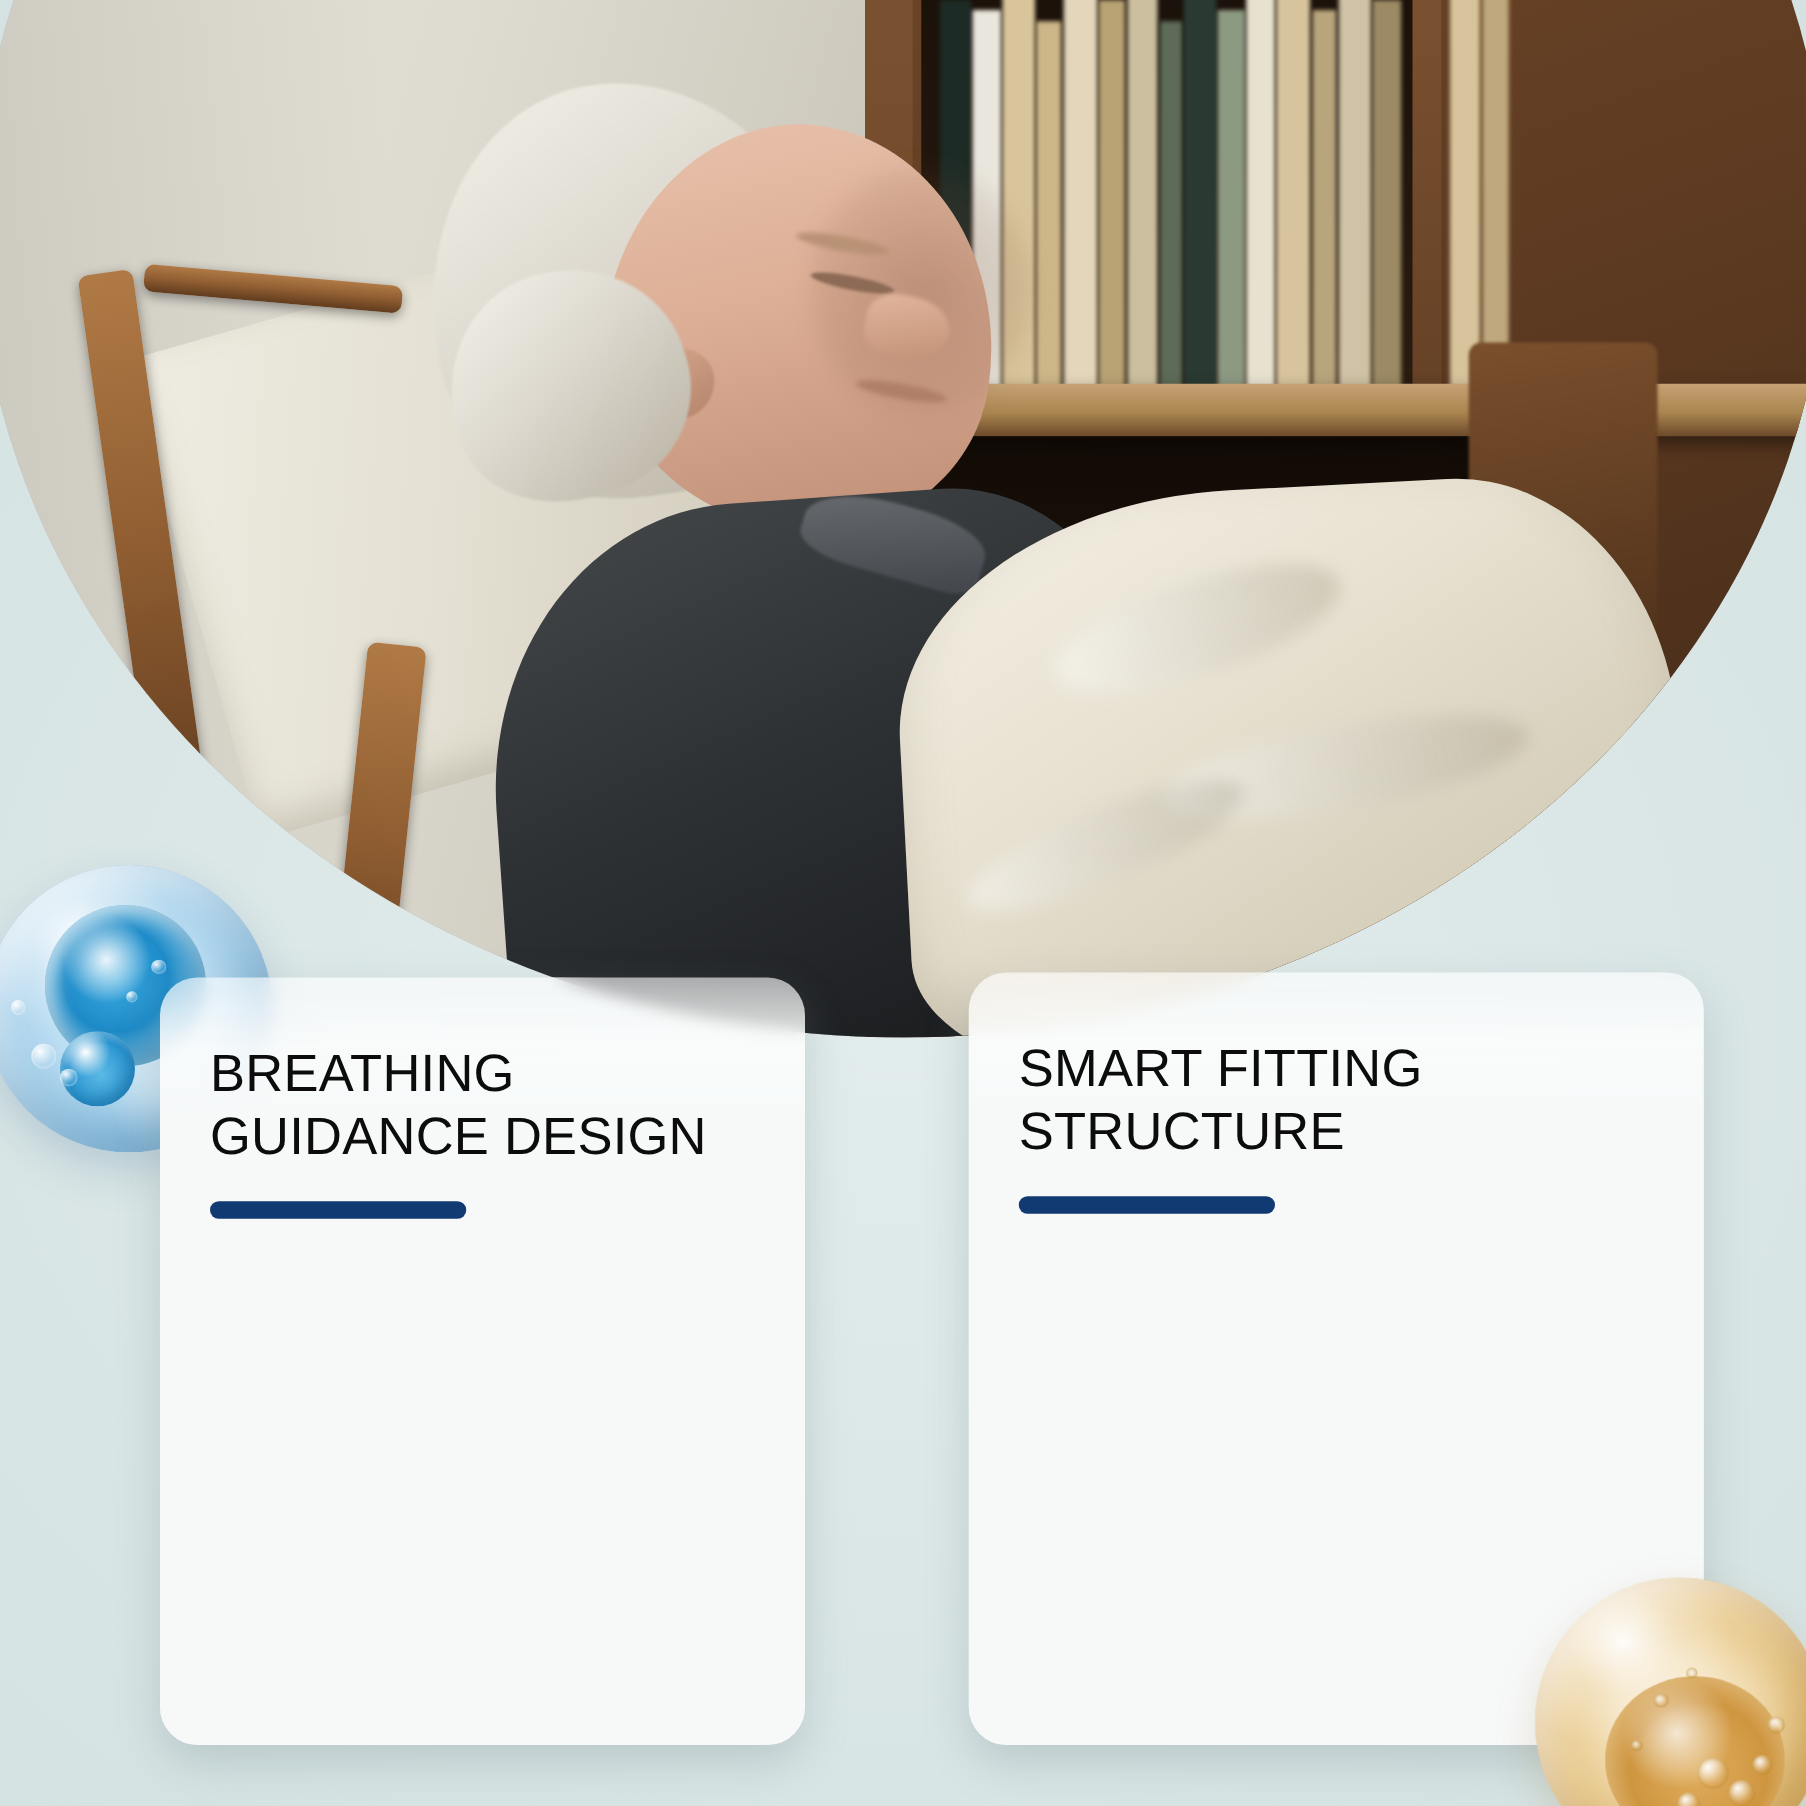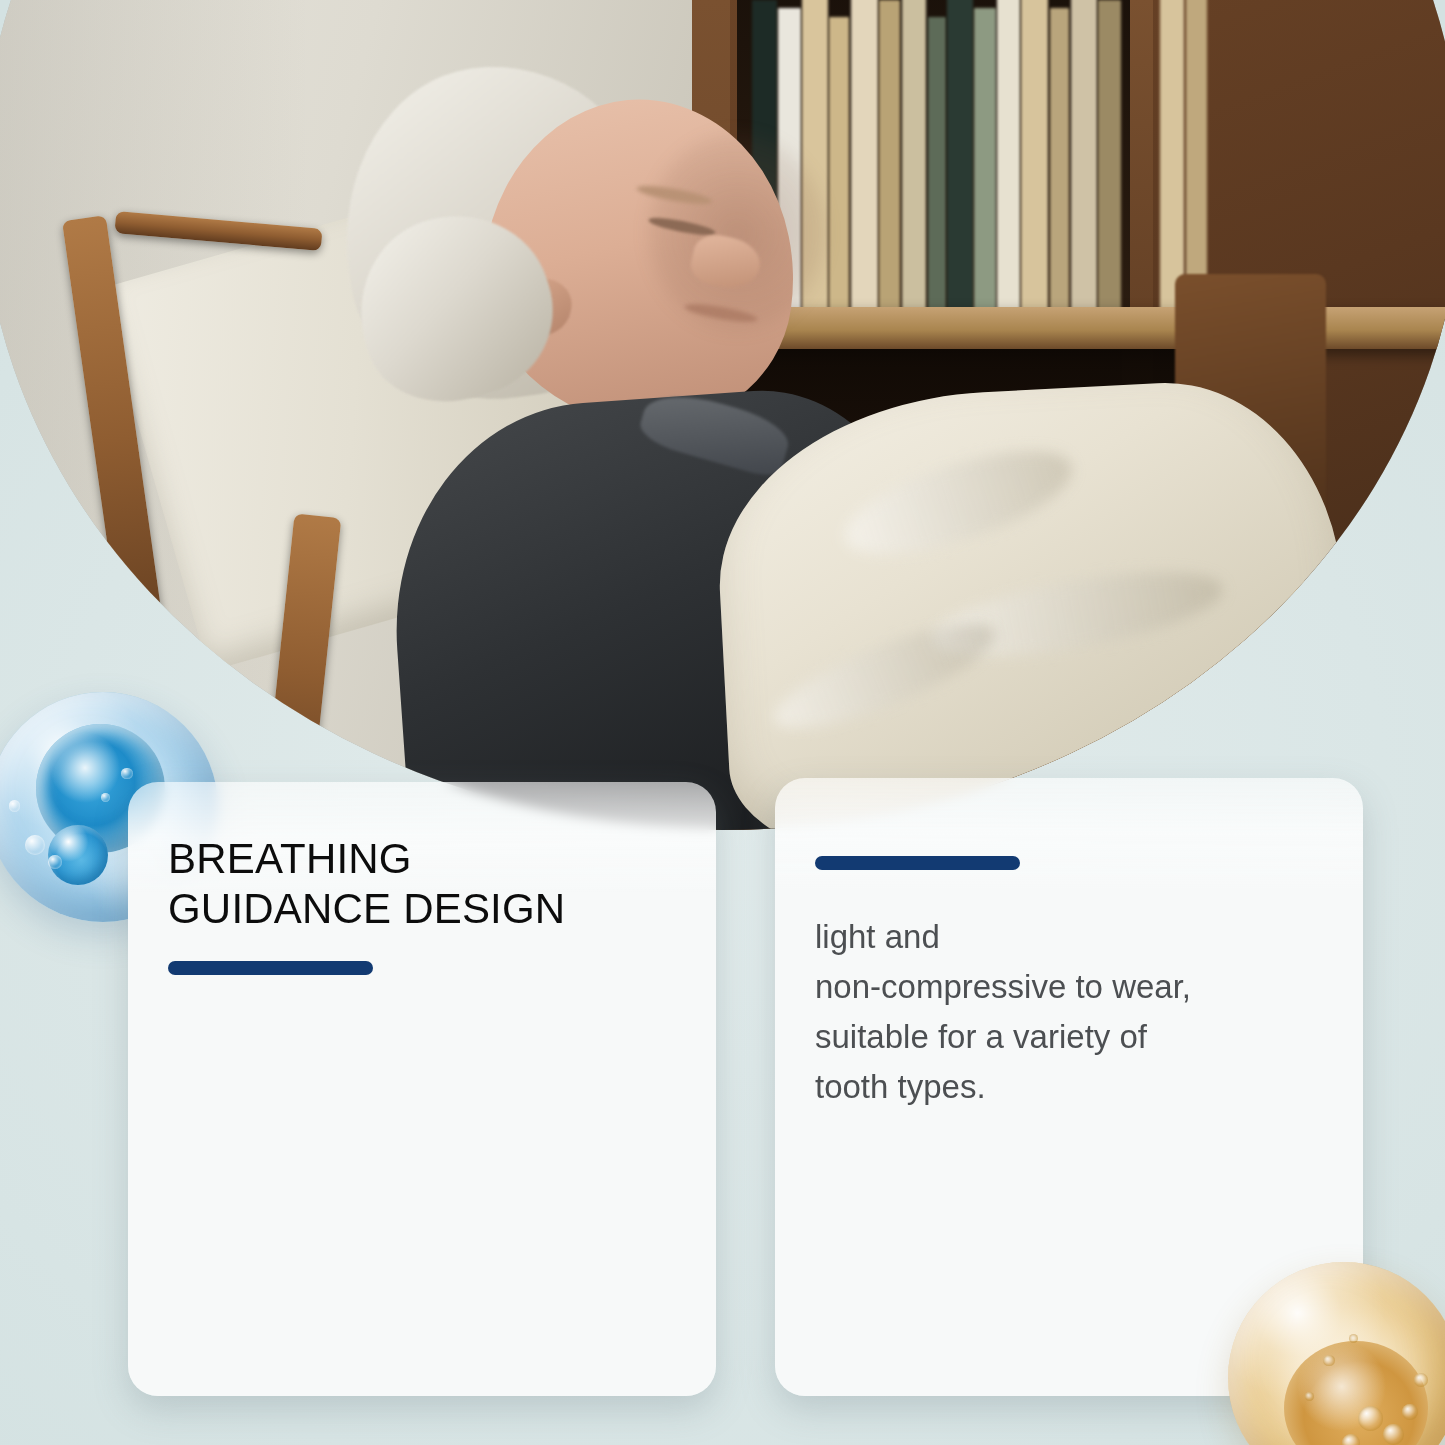--- a/index.html
+++ b/index.html
@@ -327,35 +327,33 @@
   <div class="sphere sphere-blue" style="left:-12px;top:692px;width:230px;height:230px;">
     <div class="core-blue"></div>
     <div class="mini-blue"></div>
     <div class="bub" style="left:16%;top:62%;width:9%;height:9%;"></div>
     <div class="bub" style="left:26%;top:71%;width:6%;height:6%;"></div>
     <div class="bub" style="left:9%;top:47%;width:5%;height:5%;"></div>
     <div class="bub" style="left:58%;top:33%;width:5%;height:5%;"></div>
     <div class="bub" style="left:49%;top:44%;width:4%;height:4%;"></div>
   </div>
 
-  <div class="card" style="left:128px;top:782px;width:588px;height:614px;">
+  <div class="card" style="left:128px;top:782px;width:516px;height:614px;">
     <div class="card-body">
       <h2 class="card-title">BREATHING
 GUIDANCE DESIGN</h2>
       <div class="title-rule"></div>
     </div>
   </div>
 
   <div class="card" style="left:775px;top:778px;width:588px;height:618px;">
     <div class="card-body">
+      <h2 class="card-title">SMART FITTING
+STRUCTURE</h2>
       <div class="title-rule"></div>
-      <p class="card-desc">light and
-non-compressive to wear,
-suitable for a variety of
-tooth types.</p>
     </div>
   </div>
 
   <div class="sphere sphere-amber" style="left:1228px;top:1262px;width:232px;height:232px;">
     <div class="core-amber"></div>
     <div class="bub bub-a" style="left:56%;top:62%;width:11%;height:11%;"></div>
     <div class="bub bub-a" style="left:67%;top:70%;width:9%;height:9%;"></div>
     <div class="bub bub-a" style="left:49%;top:74%;width:8%;height:8%;"></div>
 
     <div class="bub bub-a" style="left:75%;top:61%;width:7%;height:7%;"></div>

